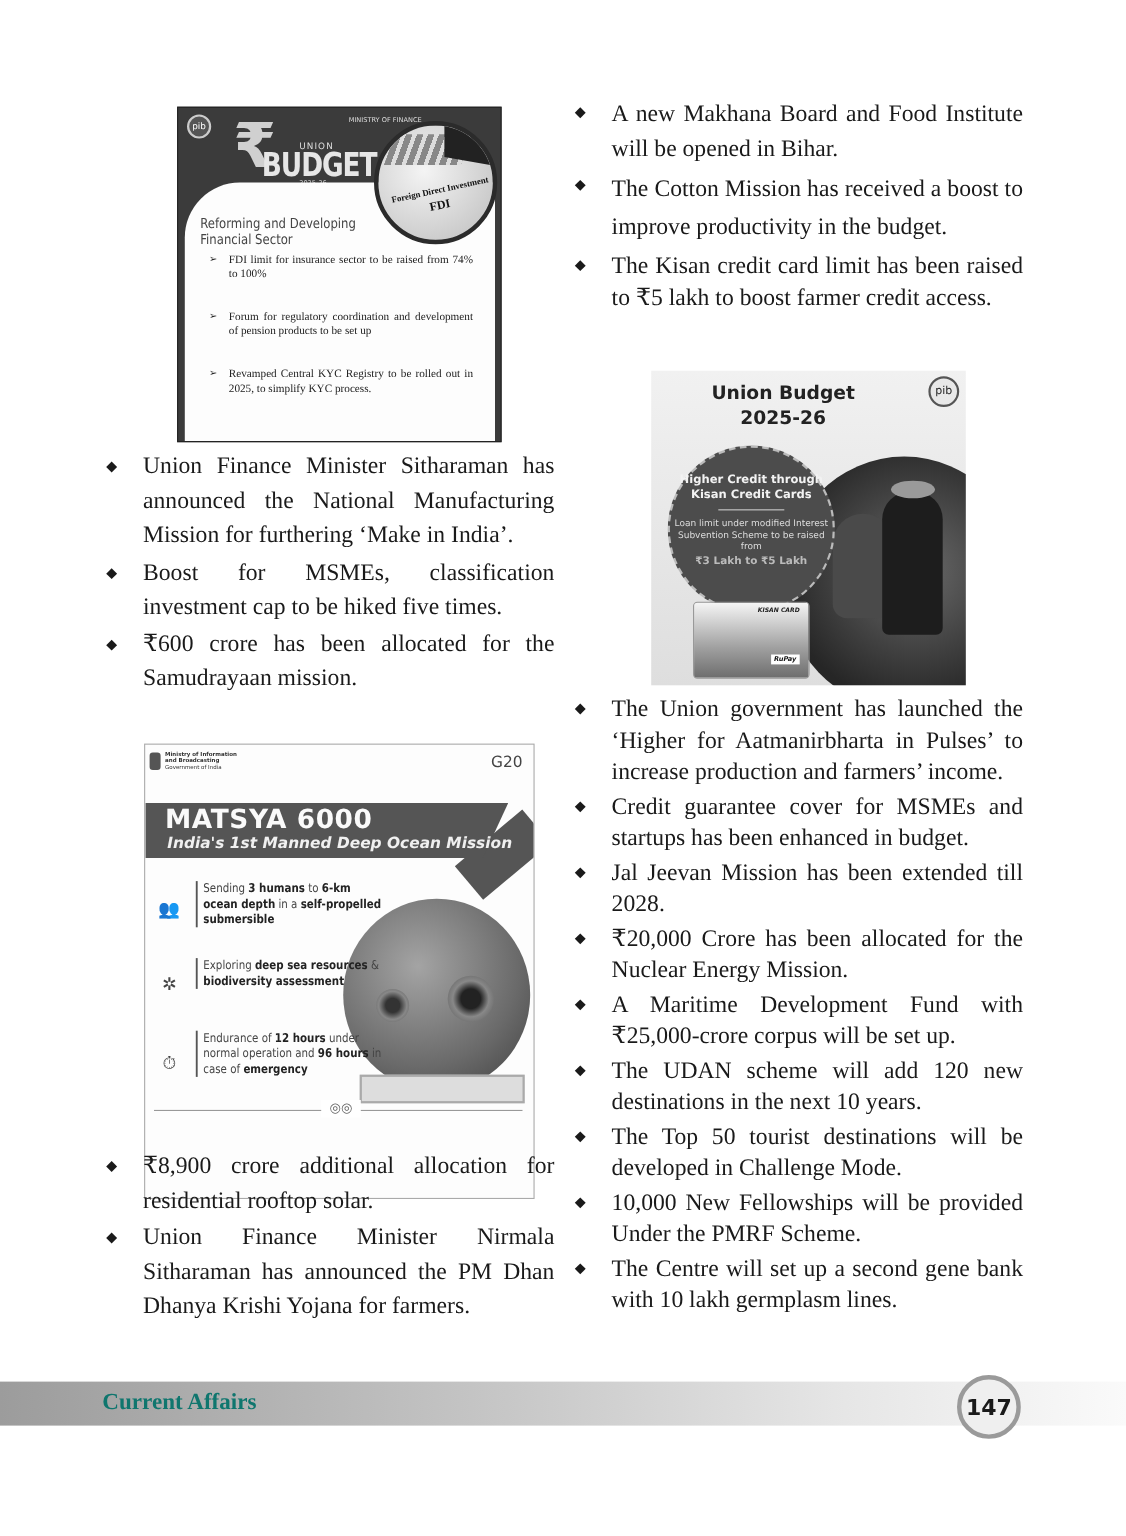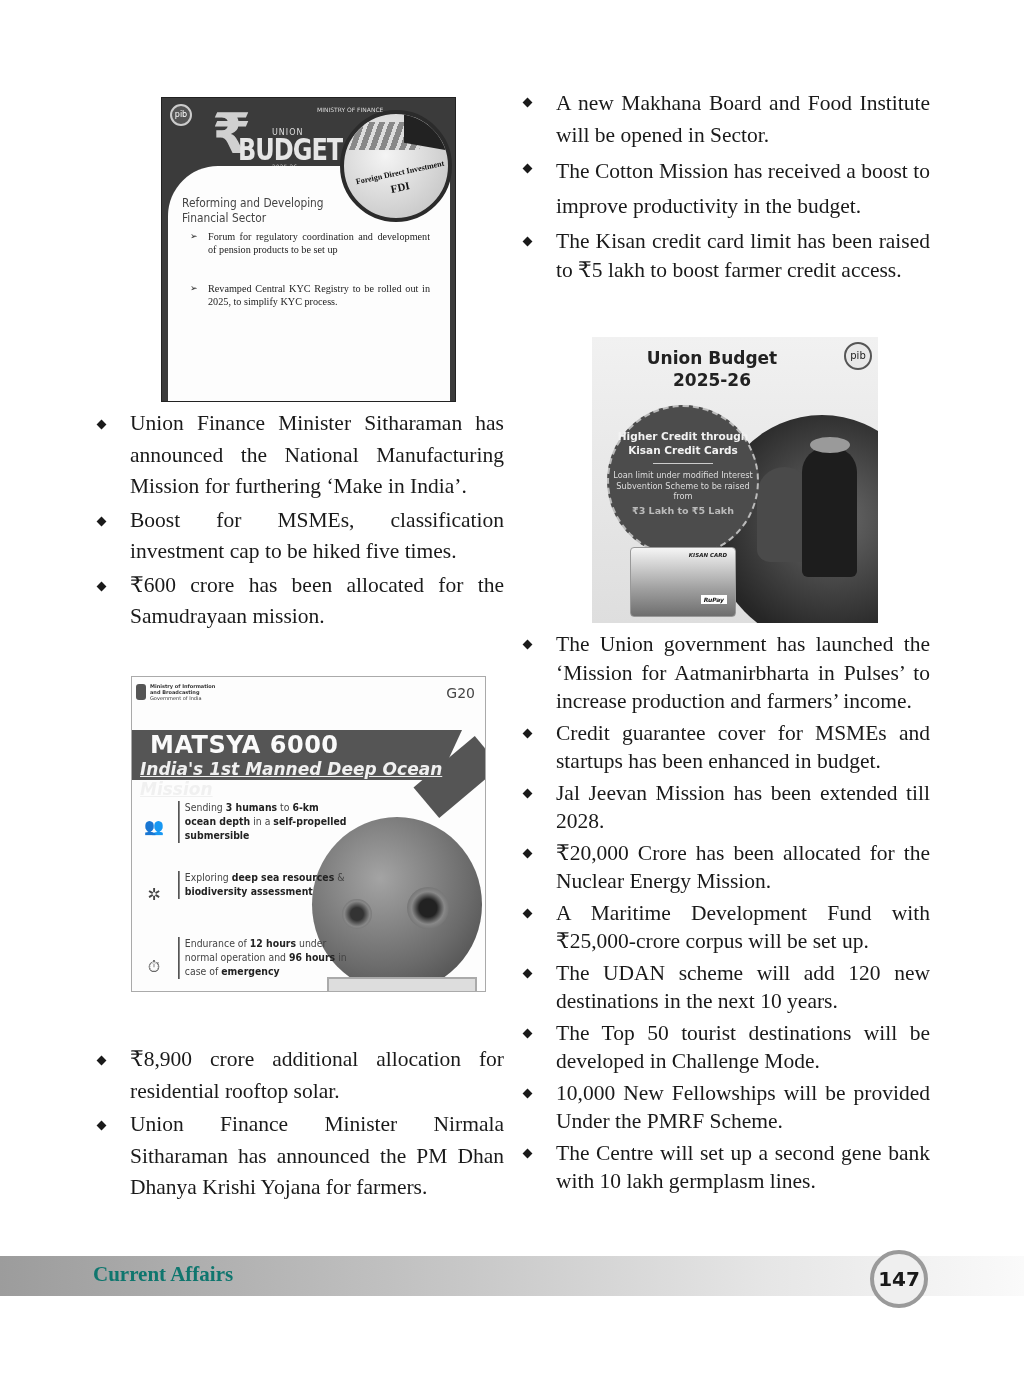--- a/index.html
+++ b/index.html
@@ -41,27 +41,27 @@
   .kisan-c1 { font-size: 10.5px; font-weight: bold; line-height: 14px; }
   .kisan-sep { width: 60px; height: 1px; background: #ccc; margin: 6px auto; }
   .kisan-c2 { font-size: 8.2px; line-height: 10.5px; color: #ddd; }
   .kisan-c3 { font-size: 9.5px; font-weight: bold; color: #bbb; margin-top: 3px; }
   .kisan-card { position: absolute; left: 38px; top: 210px; width: 106px; height: 70px; background: linear-gradient(180deg, #f5f5f5 0%, #a0a0a0 60%, #6e6e6e 100%); border-radius: 4px; border: 1px solid #999; }
   .kisan-card-title { position: absolute; right: 8px; top: 4px; font-size: 5.5px; font-weight: bold; font-style: italic; font-family: "DejaVu Sans", sans-serif; color: #222; }
   .kisan-rupay { position: absolute; right: 8px; bottom: 12px; font-size: 6px; font-weight: bold; font-style: italic; background: #fff; padding: 1px 3px; font-family: "DejaVu Sans", sans-serif; color: #111; }
   .pib-logo2 { position: absolute; left: 252px; top: 5px; width: 28px; height: 28px; border-radius: 50%; border: 2px solid #555; background: #e8e8e8; color: #222; font-size: 10px; text-align: center; line-height: 24px; font-family: "DejaVu Sans", sans-serif; }
 
   
-  .fig-matsya { position: absolute; left: 131px; top: 676px; width: 355px; height: 316px; background: #fdfdfd; border: 1.5px solid #aaa; overflow: hidden; }
+  .fig-matsya { position: absolute; left: 131px; top: 676px; width: 355px; height: 414px; background: #fdfdfd; border: 1.5px solid #aaa; overflow: hidden; }
   .m-header-l { position: absolute; left: 6px; top: 6px; font-size: 5px; line-height: 6px; font-family: "DejaVu Sans", sans-serif; font-weight: bold; color: #333; }
   .m-emblem { position: absolute; left: 4px; top: 7px; width: 10px; height: 16px; background: #555; border-radius: 3px; }
   .m-header-r { position: absolute; right: 10px; top: 8px; font-size: 14px; font-family: "DejaVu Sans", sans-serif; color: #444; }
   .m-band { position: absolute; left: 0; top: 53px; width: 330px; height: 50px; background: #555; clip-path: polygon(0 0, 100% 0, 93% 100%, 0 100%); }
   .m-title { position: absolute; left: 18px; top: 54px; font-family: "DejaVu Sans", sans-serif; font-weight: bold; font-size: 24px; color: #fafafa; letter-spacing: 0.5px; }
-  .m-sub { position: absolute; left: 8px; top: 82px; font-family: "DejaVu Sans", sans-serif; font-style: italic; font-weight: bold; font-size: 17px; color: #f0f0f0; text-decoration: underline; }
+  .m-sub { position: absolute; left: 20px; top: 82px; font-family: "DejaVu Sans", sans-serif; font-style: italic; font-weight: bold; font-size: 14px; color: #f0f0f0; }
   .m-sphere { position: absolute; left: 180px; top: 140px; width: 170px; height: 175px; border-radius: 50%; background: radial-gradient(circle at 40% 35%, #a4a4a4, #6a6a6a 60%, #3e3e3e); }
   .m-port1 { position: absolute; left: 210px; top: 222px; width: 30px; height: 30px; border-radius: 50%; background: radial-gradient(circle, #333 30%, #888 60%, #555); }
   .m-port2 { position: absolute; left: 275px; top: 210px; width: 42px; height: 42px; border-radius: 50%; background: radial-gradient(circle, #222 30%, #888 55%, #555); }
   .m-stand { position: absolute; left: 195px; top: 300px; width: 150px; height: 26px; border: 2px solid #aaa; background: #ddd; }
   .m-arm { position: absolute; left: 285px; top: 80px; width: 80px; height: 40px; background: #555; transform: rotate(-40deg); }
   .m-feat { position: absolute; left: 46px; font-family: "DejaVu Sans", sans-serif; font-size: 11px; line-height: 14px; color: #444; border-left: 2px solid #555; padding-left: 6px; transform: scaleX(0.85); transform-origin: left; width: 200px; }
   .m-feat b { color: #222; }
   .m-icon { position: absolute; left: 10px; width: 24px; height: 20px; font-size: 16px; color: #444; font-family: "DejaVu Sans", sans-serif; text-align: center; }
   .m-footer { position: absolute; left: 8px; top: 332px; width: 335px; height: 1px; background: #999; }
   .m-glasses { position: absolute; left: 160px; top: 323px; width: 36px; height: 16px; font-size: 12px; background: #fff; text-align: center; color: #666; font-family: "DejaVu Sans", sans-serif; }
@@ -86,20 +86,21 @@
     <div class="bars"></div>
     <div class="dark"></div>
     <div class="fdi-label1">Foreign Direct Investment</div>
     <div class="fdi-label2">FDI</div>
   </div>
   <div class="fdi-heading">
     <div>Reforming and Developing</div>
     <div>Financial Sector</div>
   </div>
   <ul class="fdi-points">
+    <li>FDI limit for insurance sector to be raised from 74% to 100%</li>
     <li>Forum for regulatory coordination and development of pension products to be set up</li>
     <li>Revamped Central KYC Registry to be rolled out in 2025, to simplify KYC process.</li>
   </ul>
 </div>
 
 <div class="col" style="left:88px; top:408px; width:416px;">
   <ul class="bullet-list">
     <li class="bullet">Union Finance Minister Sitharaman has announced the National Manufacturing Mission for furthering ‘Make in India’.</li>
     <li class="bullet">Boost for MSMEs, classification investment cap to be hiked five times.</li>
     <li class="bullet">₹600 crore has been allocated for the Samudrayaan mission.</li>
@@ -144,21 +145,21 @@
 
 <div class="col" style="left:88px; top:1044px; width:416px;">
   <ul class="bullet-list">
     <li class="bullet">₹8,900 crore additional allocation for residential rooftop solar.</li>
     <li class="bullet">Union Finance Minister Nirmala Sitharaman has announced the PM Dhan Dhanya Krishi Yojana for farmers.</li>
   </ul>
 </div>
 
 <div class="col right" style="left:514px; top:88px; width:416px;">
   <ul class="bullet-list">
-    <li class="bullet" style="line-height:31.5px;">A new Makhana Board and Food Institute will be opened in Sector.</li>
+    <li class="bullet" style="line-height:31.5px;">A new Makhana Board and Food Institute will be opened in Bihar.</li>
     <li class="bullet" style="line-height:35px;">The Cotton Mission has received a boost to improve productivity in the budget.</li>
     <li class="bullet" style="line-height:29px;">The Kisan credit card limit has been raised to ₹5 lakh to boost farmer credit access.</li>
   </ul>
 </div>
 
 <div class="fig-kisan">
   <div class="kisan-title">
     <div>Union Budget</div>
     <div>2025-26</div>
   </div>
@@ -174,21 +175,21 @@
     <div class="kisan-c3">₹3 Lakh to ₹5 Lakh</div>
   </div>
   <div class="kisan-card">
     <div class="kisan-card-title">KISAN CARD</div>
     <div class="kisan-rupay">RuPay</div>
   </div>
 </div>
 
 <div class="col right" style="left:514px; top:630px; width:416px;">
   <ul class="bullet-list">
-    <li class="bullet">The Union government has launched the ‘Mission for Aatmanirbharta in Pulses’ to increase production and farmers’ income.</li>
+    <li class="bullet">The Union government has launched the ‘Higher for Aatmanirbharta in Pulses’ to increase production and farmers’ income.</li>
     <li class="bullet">Credit guarantee cover for MSMEs and startups has been enhanced in budget.</li>
     <li class="bullet">Jal Jeevan Mission has been extended till 2028.</li>
     <li class="bullet">₹20,000 Crore has been allocated for the Nuclear Energy Mission.</li>
     <li class="bullet">A Maritime Development Fund with ₹25,000-crore corpus will be set up.</li>
     <li class="bullet">The UDAN scheme will add 120 new destinations in the next 10 years.</li>
     <li class="bullet">The Top 50 tourist destinations will be developed in Challenge Mode.</li>
     <li class="bullet">10,000 New Fellowships will be provided Under the PMRF Scheme.</li>
     <li class="bullet">The Centre will set up a second gene bank with 10 lakh germplasm lines.</li>
   </ul>
 </div>

